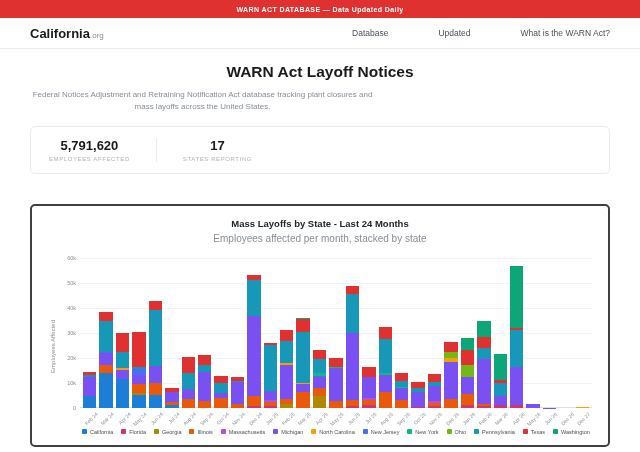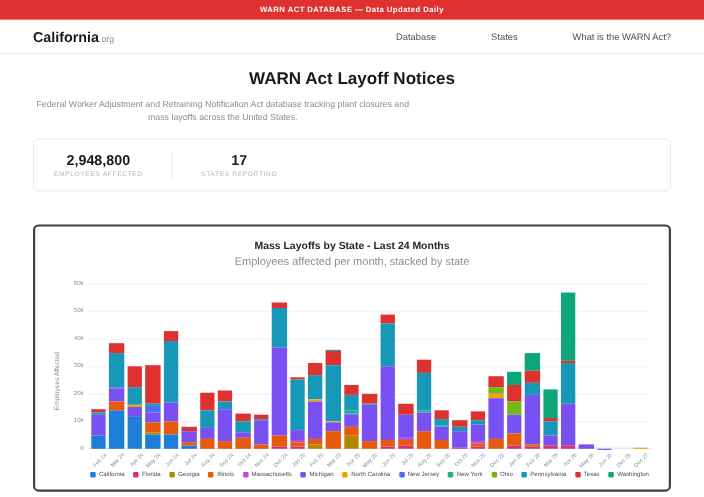--- a/index.html
+++ b/index.html
@@ -66,32 +66,32 @@
 <div class="banner">
   <span>WARN ACT DATABASE — Data Updated Daily</span>
 </div>
 
 <div class="topbar">
   <div class="logo">
     <span>California</span><span class="suffix">.org</span>
   </div>
   <div class="nav">
     <a href="#">Database</a>
-    <a href="#">States</a>
+    <a href="#">Updated</a>
     <a href="#">What is the WARN Act?</a>
   </div>
 </div>
 
 <div class="main">
   <h1>WARN Act Layoff Notices</h1>
-  <p class="desc">Federal Worker Adjustment and Retraining Notification Act database tracking plant closures and mass layoffs across the United States.</p>
+  <p class="desc">Federal Notices Adjustment and Retraining Notification Act database tracking plant closures and mass layoffs across the United States.</p>
 
   <div class="stats-card">
     <div class="stat">
-      <div class="stat-value">2,948,800</div>
+      <div class="stat-value">5,791,620</div>
       <div class="stat-label">EMPLOYEES AFFECTED</div>
     </div>
     <div class="stat">
       <div class="stat-value">17</div>
       <div class="stat-label">STATES REPORTING</div>
     </div>
   </div>
 
   <div class="chart-card">
     <div class="chart-title">Mass Layoffs by State - Last 24 Months</div>

